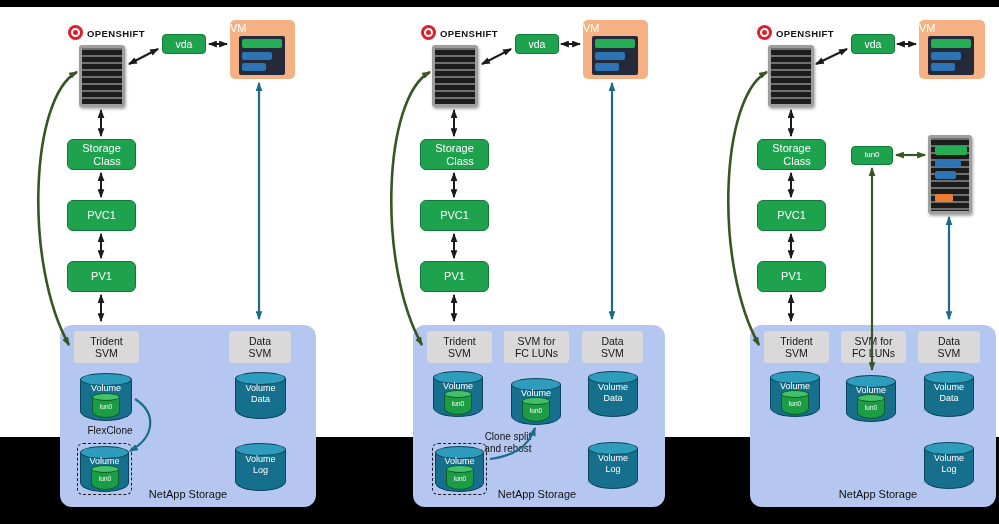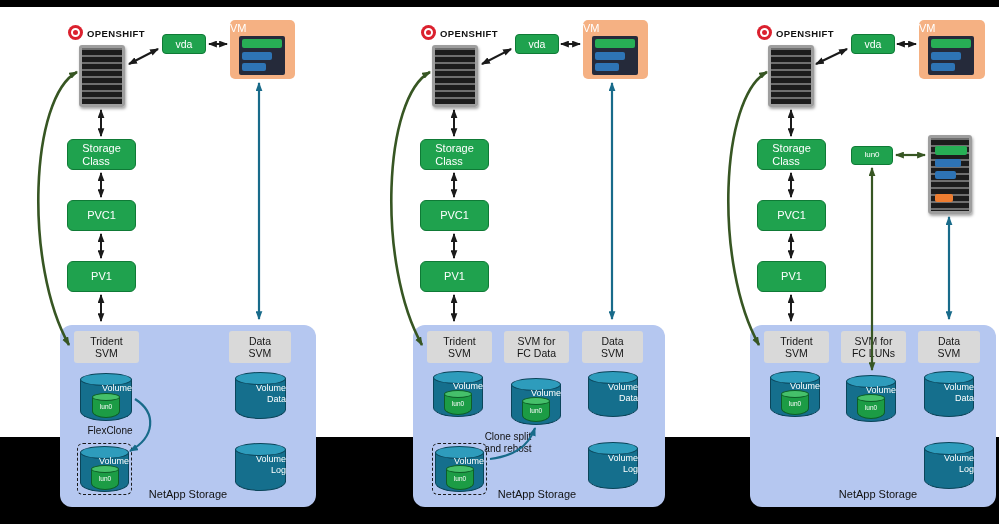--- a/index.html
+++ b/index.html
@@ -1,35 +1,35 @@
 <!DOCTYPE html>
 <html><head>
 <meta charset="utf-8">
 <style>
 *{margin:0;padding:0;box-sizing:border-box}
 html,body{width:999px;height:524px}
 body{position:relative;background:#000;font-family:"Liberation Sans",sans-serif;overflow:hidden}
 .canvas{position:absolute;left:0;top:7px;width:999px;height:430px;background:#fff}
-.gbox{position:absolute;background:#1FA24E;border:1px solid #0F7A36;border-radius:6px;color:#fff;display:flex;align-items:center;justify-content:center;text-align:left;font-size:11px;line-height:12.5px;white-space:pre-line}
+.gbox{position:absolute;background:#1FA24E;border:1px solid #0F7A36;border-radius:6px;color:#fff;display:flex;align-items:center;justify-content:center;text-align:right;font-size:11px;line-height:12.5px;white-space:pre-line}
 .smallg{font-size:10.5px;border-radius:4px}
 .tinyg{font-size:8px;border-radius:4px}
 .glabel{position:absolute;background:#D9D9D9;color:#161616;border-radius:3px;display:flex;align-items:center;justify-content:center;text-align:center;font-size:10.5px;line-height:12.5px;white-space:pre-line}
 .netapp{position:absolute;background:#B5C7F0;border-radius:12px}
 .rack{position:absolute;border:3px solid #9E9E9E;border-radius:3px;background:repeating-linear-gradient(180deg,#6f6f6f 0 2px,#1c1c1c 2px 7px);box-shadow:1px 2px 3px rgba(0,0,0,.35)}
 .vmbox{position:absolute;background:#F5B183;border-radius:5px}
 .vmtitle{position:absolute;top:2px;left:0;right:0;text-align:left;color:#fff;font-weight:normal;font-size:11px}
 .vmsrv{position:absolute;background:#252A3A;border-radius:2px}
 .chip{position:absolute;border-radius:2px}
 .c-green{background:#27AE55}
 .c-blue{background:#2E74B5}
 .c-orange{background:#ED7D31}
 .vol{position:absolute}
 .vol .cap{position:absolute;left:0;right:0;top:0;height:13px;border-radius:50%;background:#2E9CBC;border:1.5px solid #0B455A;z-index:2}
 .vol .body{position:absolute;left:0;right:0;top:6px;bottom:0;background:#156F8D;border:1.5px solid #0B455A;border-top:none;border-radius:0 0 26px 26px/0 0 10px 10px;z-index:1}
-.vol .vlabel{position:absolute;left:0;right:0;z-index:3;color:#fff;text-align:right;font-size:9px;line-height:10.5px;white-space:pre-line}
+.vol .vlabel{position:absolute;left:0;right:0;z-index:3;color:#fff;text-align:center;font-size:9px;line-height:10.5px;white-space:pre-line}
 .one{top:10px}.two{top:11px}
 .lun{position:absolute;z-index:4}
 .lun .lcap{position:absolute;left:0;right:0;top:0;height:8px;border-radius:50%;background:#45C06A;border:1px solid #0D5E28;z-index:2}
 .lun .lbody{position:absolute;left:0;right:0;top:4px;bottom:0;background:#1C9C45;border:1px solid #0D5E28;border-top:none;border-radius:0 0 14px 14px/0 0 7px 7px;z-index:1}
 .lun .llabel{position:absolute;left:0;right:0;top:10px;z-index:3;color:#fff;text-align:center;font-size:6.5px}
 .dashed{position:absolute;border:1.6px dashed #1a1a1a;border-radius:6px}
 .note{position:absolute;font-size:10px;color:#111;text-align:center;line-height:12px;white-space:pre-line}
 .storetext{position:absolute;font-size:11px;color:#111;text-align:center}
 .brandtext{position:absolute;font-weight:bold;font-size:9.5px;letter-spacing:.4px;color:#111}
 .oslogo{position:absolute;width:15px;height:15px;border-radius:50%;background:#DB212E}
@@ -122,21 +122,21 @@
     </div>
     <div class="gbox" style="left:420px;top:132px;width:69px;height:31px">Storage
 Class</div>
     <div class="gbox" style="left:420px;top:193px;width:69px;height:31px">PVC1</div>
     <div class="gbox" style="left:420px;top:254px;width:69px;height:31px">PV1</div>
 
     <div class="netapp" style="left:413px;top:318px;width:252px;height:182px"></div>
     <div class="glabel" style="left:427px;top:324px;width:65px;height:32px">Trident
 SVM</div>
     <div class="glabel" style="left:504px;top:324px;width:65px;height:32px">SVM for
-FC Data</div>
+FC LUNs</div>
     <div class="glabel" style="left:582px;top:324px;width:61px;height:32px">Data
 SVM</div>
 
     <div class="vol" style="left:433px;top:364px;width:50px;height:46px">
       <div class="cap"></div>
       <div class="body"></div>
       <div class="vlabel one">Volume</div>
       <div class="lun" style="left:11px;top:19px;width:28px;height:25px">
         <div class="lcap"></div>
         <div class="lbody"></div>

